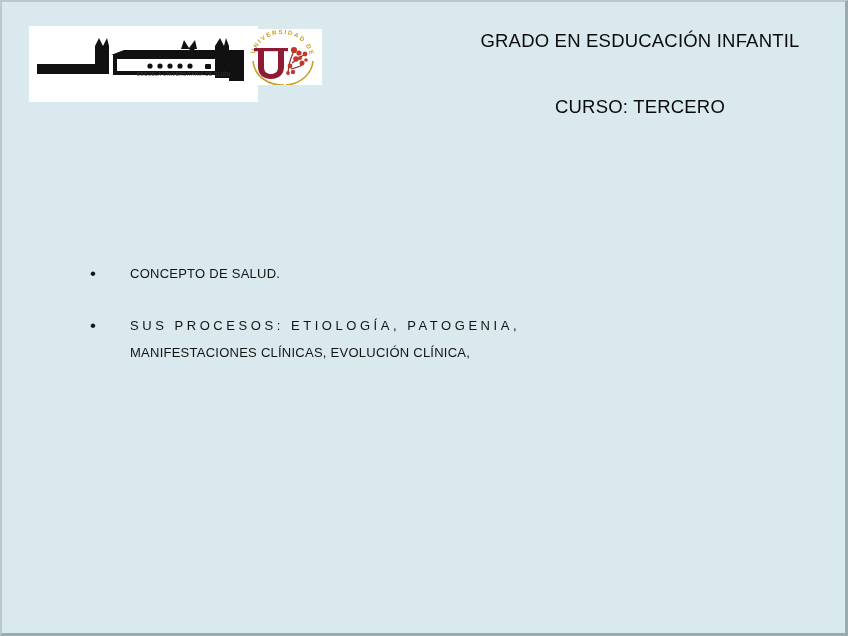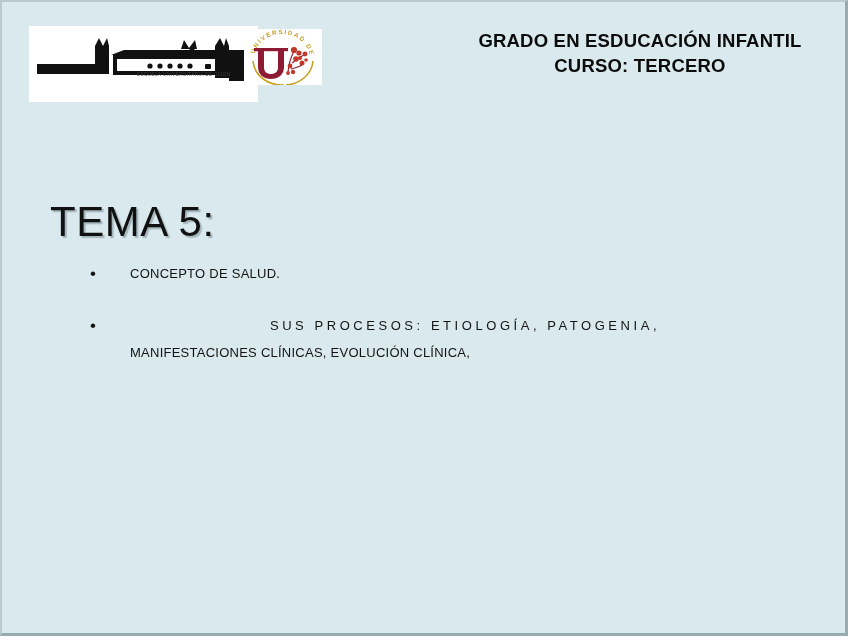--- a/index.html
+++ b/index.html
@@ -68,26 +68,26 @@
   #seal-area svg { display: block; }
 
   
   #header-text {
     position: absolute;
     left: 440px;
     top: 26px;
     width: 396px;
     text-align: center;
     color: #0b0b0b;
-    font-weight: bold;
+    font-weight: normal;
     font-size: 18.5px;
     line-height: 25px;
     letter-spacing: 0.2px;
   }
-  #header-text .line2 { display: block; }
+  #header-text .line2 { display: block; margin-top: 41px; }
 
   
   #slide-title {
     position: absolute;
     left: 48px;
     top: 196px;
     font-size: 42px;
     color: #111111;
     letter-spacing: 0.5px;
     text-shadow: 2px 2px 1px rgba(120,140,145,0.55);
@@ -116,21 +116,21 @@
     padding-left: 10px;
     box-sizing: border-box;
   }
   .bullet-body {
     flex: 1 1 auto;
     font-size: 13px;
     line-height: 27px;
     letter-spacing: 0.25px;
   }
   .bullet-body .ln { display: block; white-space: nowrap; }
-  .bullet-body .ln.spaced { letter-spacing: 3.55px; text-align: center; }
+  .bullet-body .ln.spaced { letter-spacing: 3.55px; }
 </style>
 </head>
 <body>
 
 <div id="slide">
 
   <div id="logo-area">
     <div id="school-logo">
       <svg width="229" height="76" viewBox="0 0 229 76" xmlns="http://www.w3.org/2000/svg">
         <rect x="0" y="0" width="229" height="76" fill="#ffffff"></rect>
@@ -208,21 +208,20 @@
         </g>
       </svg>
     </div>
   </div>
 
   <div id="header-text">
     <span class="line1">GRADO EN ESDUCACIÓN INFANTIL</span>
     <span class="line2">CURSO: TERCERO</span>
   </div>
 
-  <div id="slide-title">TEMA 5:</div>
 
   <div id="bullets">
 
     <div class="bullet-row">
       <div class="bullet-marker">•</div>
       <div class="bullet-body">
         <span class="ln">CONCEPTO DE SALUD.</span>
       </div>
     </div>
 

